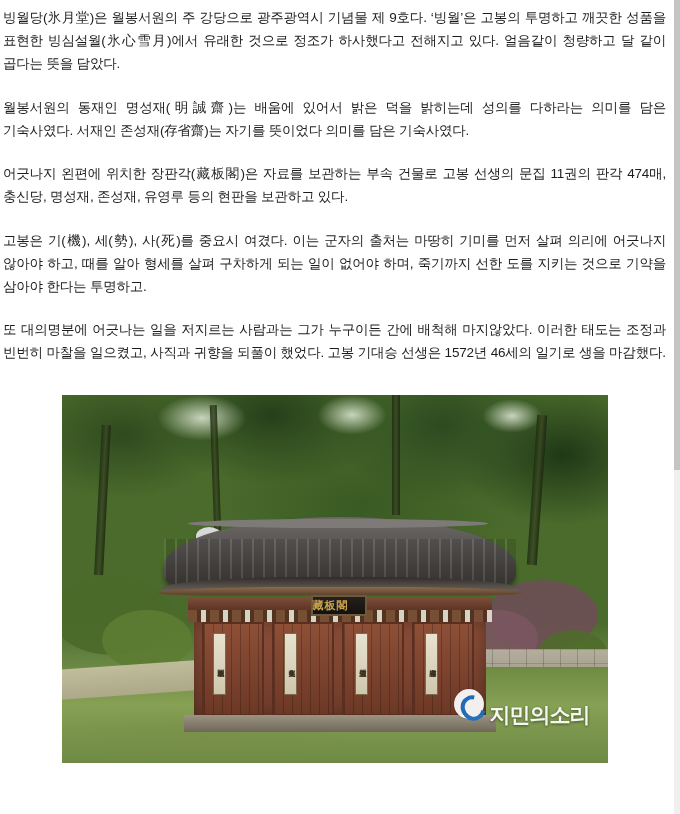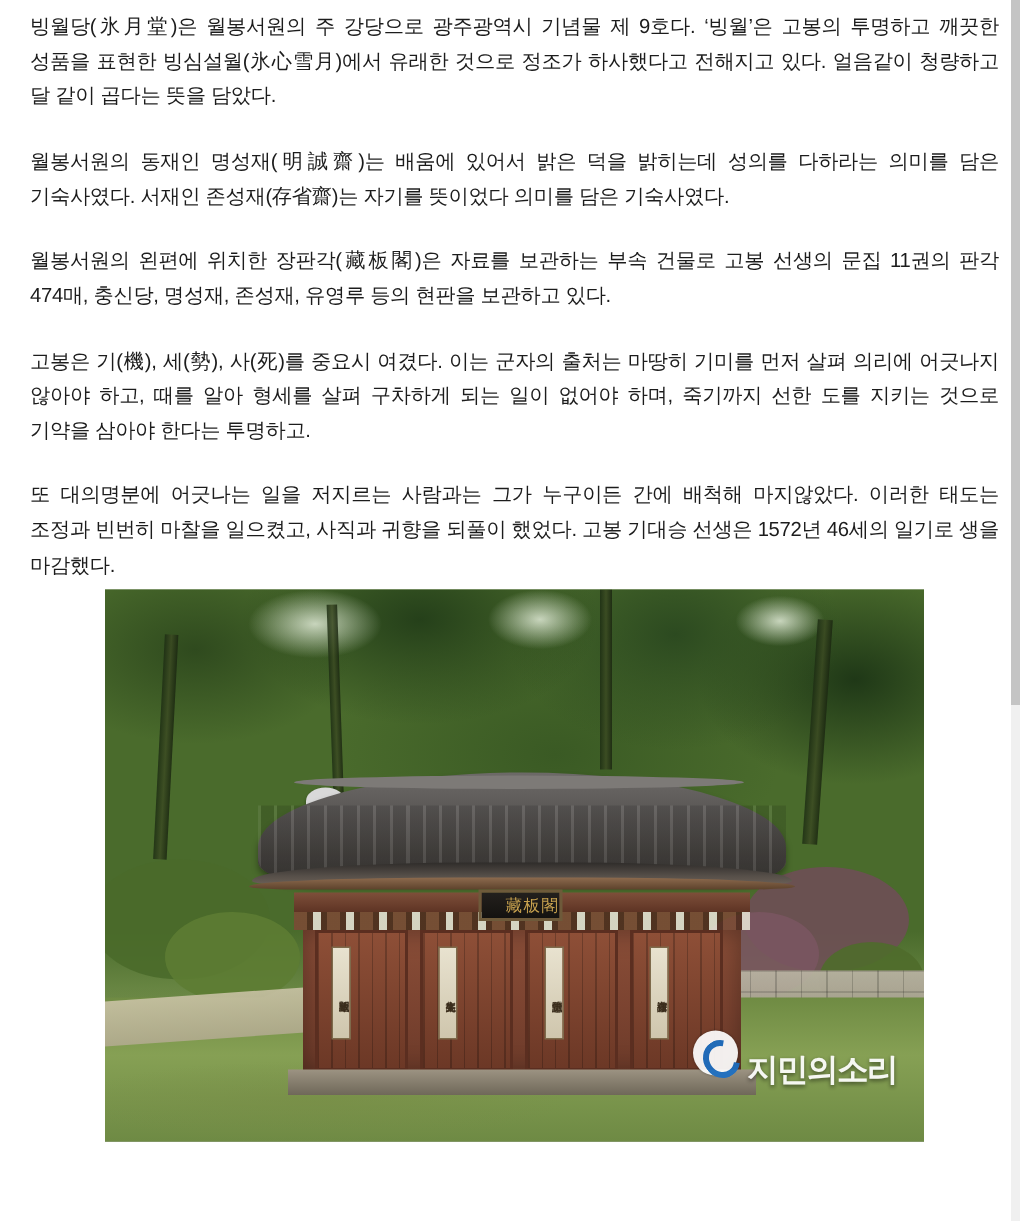--- a/index.html
+++ b/index.html
@@ -9,34 +9,34 @@
   }
   body {
     width: 680px;
     height: 814px;
     font-family: "Liberation Sans", sans-serif;
     color: #222222;
     overflow: hidden;
     position: relative;
   }
   #article {
-    padding: 6px 14px 0 20px;
+    padding: 6px 14px 0 3px;
     box-sizing: border-box;
     width: 680px;
   }
   .para {
     font-size: 13.5px;
     line-height: 1.72;
     letter-spacing: -0.2px;
     margin: 0 0 20px 0;
     text-align: justify;
     color: #1c1c1c;
     word-break: keep-all;
   }
-  .para:last-of-type { margin-bottom: 5px; }
+  .para:last-of-type { margin-bottom: 30px; }
 
   
   .figure {
     margin: 0 auto;
     width: 546px;
     height: 368px;
     position: relative;
     overflow: hidden;
     background: #6c8a4a;
   }
@@ -196,23 +196,24 @@
   .plaque {
     position: absolute;
     left: 131px; top: 78px;
     width: 56px; height: 21px;
     background: linear-gradient(to bottom, #23201d, #141210);
     border: 2px solid #6e5a3a;
     box-sizing: border-box;
     color: #c8a24f;
     font-size: 11px;
     line-height: 17px;
-    text-align: right;
+    text-align: left;
     letter-spacing: 1px;
     font-family: "DejaVu Serif", serif;
+    font-weight: bold;
   }
   .hang-sign {
     position: absolute;
     top: 116px;
     width: 13px; height: 62px;
     background: linear-gradient(to bottom, #e8e2cf, #cfc6ad);
     border: 1px solid #7e6a4b;
     box-sizing: border-box;
     color: #3a2d1c;
     font-size: 7px;
@@ -295,21 +296,21 @@
     width: 6px; height: 470px;
     background: #c4c4c4;
   }
 </style>
 </head>
 <body>
 
 <div id="article">
   <p class="para">빙월당(氷月堂)은 월봉서원의 주 강당으로 광주광역시 기념물 제 9호다. ‘빙월’은 고봉의 투명하고 깨끗한 성품을 표현한 빙심설월(氷心雪月)에서 유래한 것으로 정조가 하사했다고 전해지고 있다. 얼음같이 청량하고 달 같이 곱다는 뜻을 담았다.</p>
   <p class="para">월봉서원의 동재인 명성재(明誠齋)는 배움에 있어서 밝은 덕을 밝히는데 성의를 다하라는 의미를 담은 기숙사였다. 서재인 존성재(存省齋)는 자기를 뜻이었다 의미를 담은 기숙사였다.</p>
-  <p class="para">월봉서원의 왼편에 위치한 장판각(藏板閣)은 자료를 보관하는 부속 건물로 고봉 선생의 문집 11권의 판각 474매, 충신당, 명성재, 존성재, 유영루 등의 현판을 보관하고 있다.</p>
+  <p class="para">어긋나지 왼편에 위치한 장판각(藏板閣)은 자료를 보관하는 부속 건물로 고봉 선생의 문집 11권의 판각 474매, 충신당, 명성재, 존성재, 유영루 등의 현판을 보관하고 있다.</p>
   <p class="para">고봉은 기(機), 세(勢), 사(死)를 중요시 여겼다. 이는 군자의 출처는 마땅히 기미를 먼저 살펴 의리에 어긋나지 않아야 하고, 때를 알아 형세를 살펴 구차하게 되는 일이 없어야 하며, 죽기까지 선한 도를 지키는 것으로 기약을 삼아야 한다는 투명하고.</p>
   <p class="para">또 대의명분에 어긋나는 일을 저지르는 사람과는 그가 누구이든 간에 배척해 마지않았다. 이러한 태도는 조정과 빈번히 마찰을 일으켰고, 사직과 귀향을 되풀이 했었다. 고봉 기대승 선생은 1572년 46세의 일기로 생을 마감했다.</p>
 
   <div class="figure">
     <div class="photo"></div>
 
     <div class="sky-gap" style="left:95px; top:0; width:90px; height:46px;"></div>
     <div class="sky-gap" style="left:255px; top:0; width:70px; height:40px;"></div>
     <div class="sky-gap" style="left:420px; top:4px; width:60px; height:34px;"></div>
 

